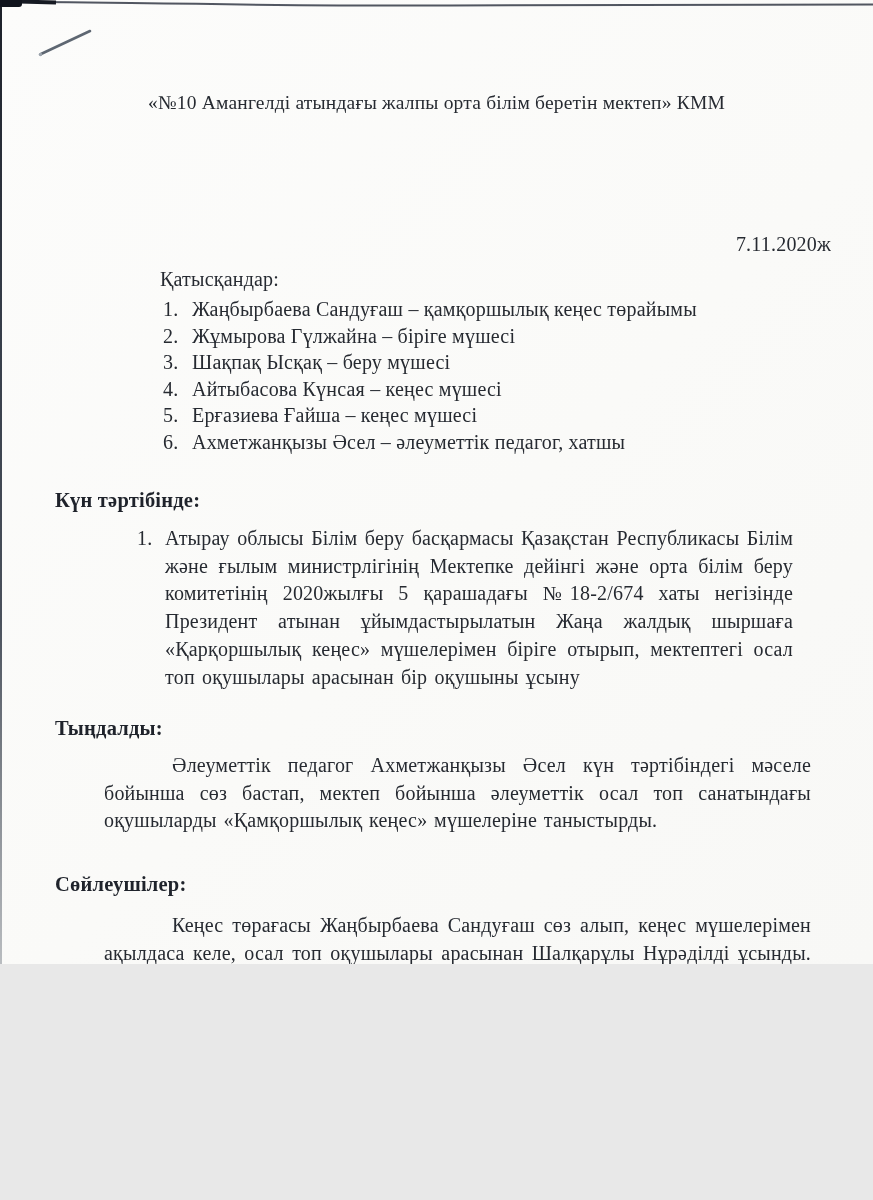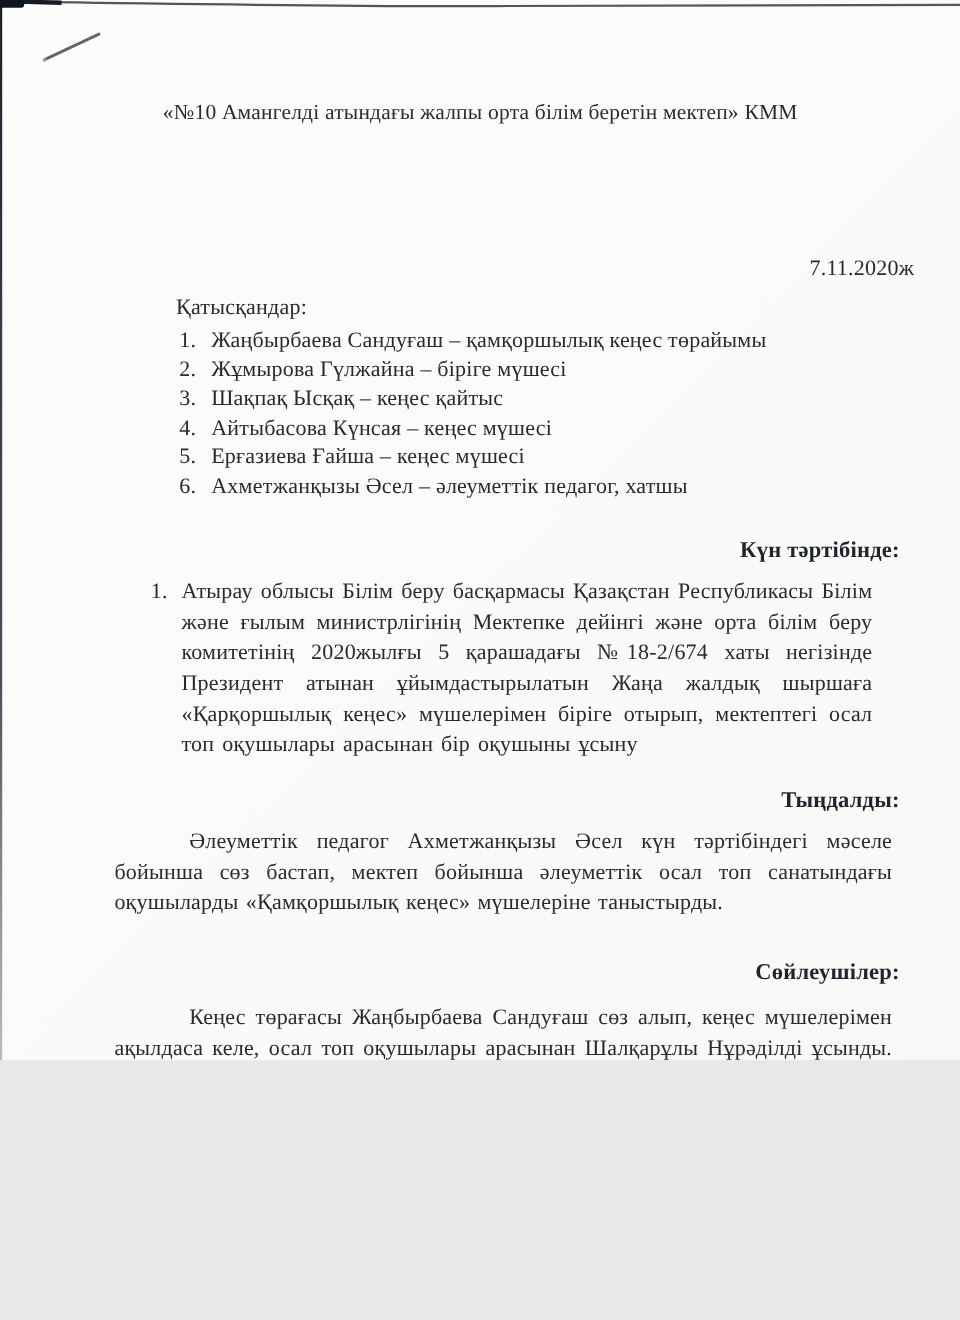--- a/index.html
+++ b/index.html
@@ -82,21 +82,21 @@
     position: relative;
     padding-left: 29px;
   }
   ol.participants li::before {
     content: counter(plist) ".";
     position: absolute;
     left: 0;
   }
   .section-heading {
     left: 55px; width: 763px;
-    text-align: right;
+    text-align: left;
     font-weight: bold;
     font-size: 20.5px;
     color: #1f232b;
   }
   .agenda-heading  { top: 487px; }
   .heard-heading   { top: 715px; }
   .speakers-heading{ top: 871px; }
 
   ol.agenda-list {
     top: 525px; left: 137px; width: 656px;
@@ -145,21 +145,21 @@
     <circle cx="40.5" cy="54.5" r="1.8" fill="#9aa2ab"></circle>
   </svg>
 
   <div class="tblock org-line">«№10 Амангелді атындағы жалпы орта білім беретін мектеп» КММ</div>
   <div class="tblock doc-date">7.11.2020ж</div>
 
   <div class="tblock participants-label">Қатысқандар:</div>
   <ol class="tblock participants">
     <li>Жаңбырбаева Сандуғаш – қамқоршылық кеңес төрайымы</li>
     <li>Жұмырова Гүлжайна – біріге мүшесі</li>
-    <li>Шақпақ Ысқақ – кеңес қайтыс</li>
+    <li>Шақпақ Ысқақ – беру мүшесі</li>
     <li>Айтыбасова Күнсая – кеңес мүшесі</li>
     <li>Ерғазиева Ғайша – кеңес мүшесі</li>
     <li>Ахметжанқызы Әсел – әлеуметтік педагог, хатшы</li>
   </ol>
 
   <div class="tblock section-heading agenda-heading">Күн тәртібінде:</div>
   <ol class="tblock agenda-list">
     <li>Атырау облысы Білім беру басқармасы Қазақстан Республикасы Білім және ғылым министрлігінің Мектепке дейінгі және орта білім беру комитетінің 2020жылғы 5 қарашадағы №18-2/674 хаты негізінде Президент атынан ұйымдастырылатын Жаңа жалдық шыршаға «Қарқоршылық кеңес» мүшелерімен біріге отырып, мектептегі осал топ оқушылары арасынан бір оқушыны ұсыну</li>
   </ol>
 

